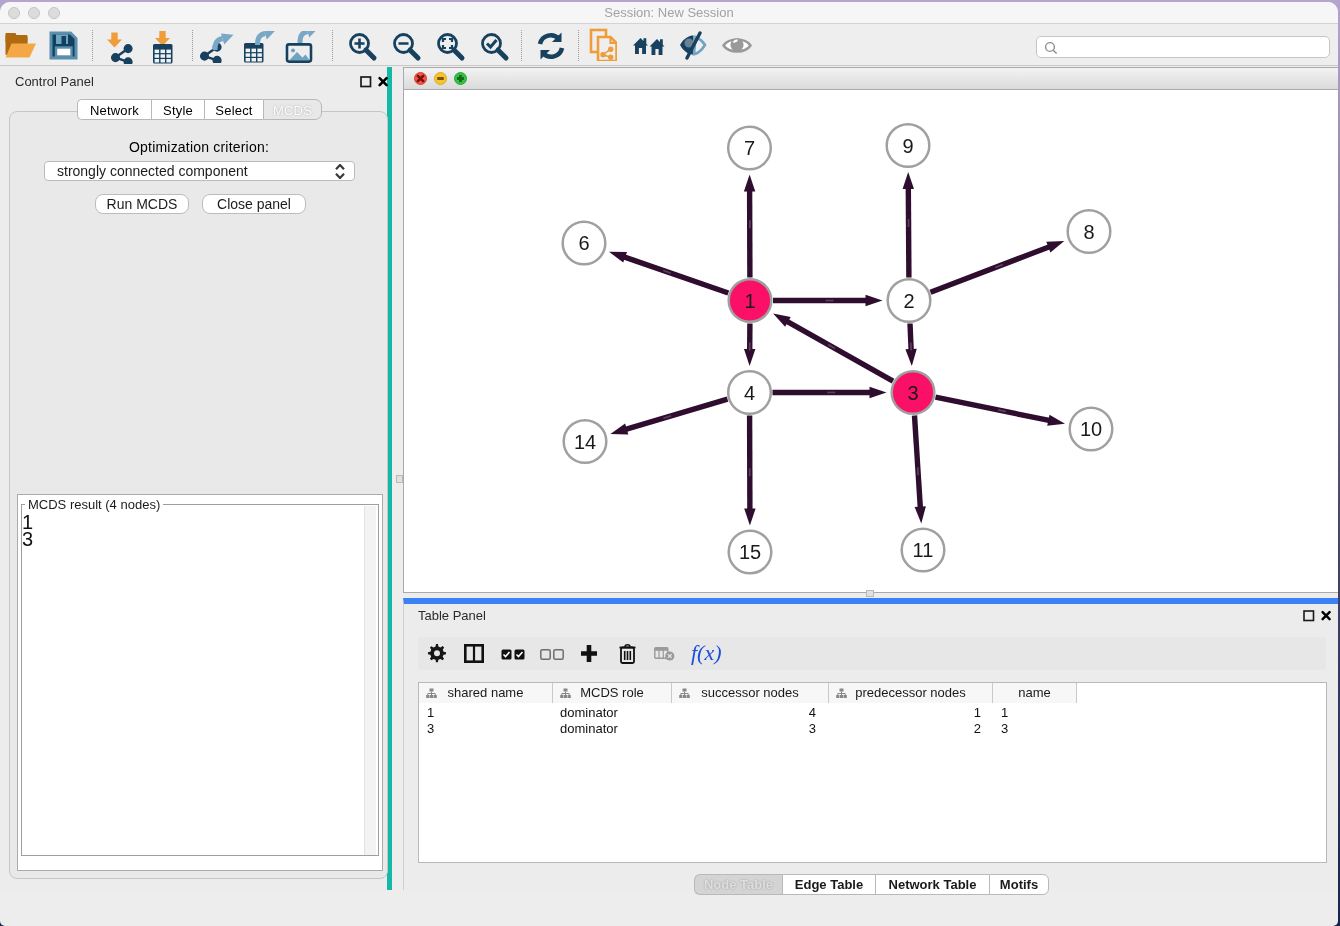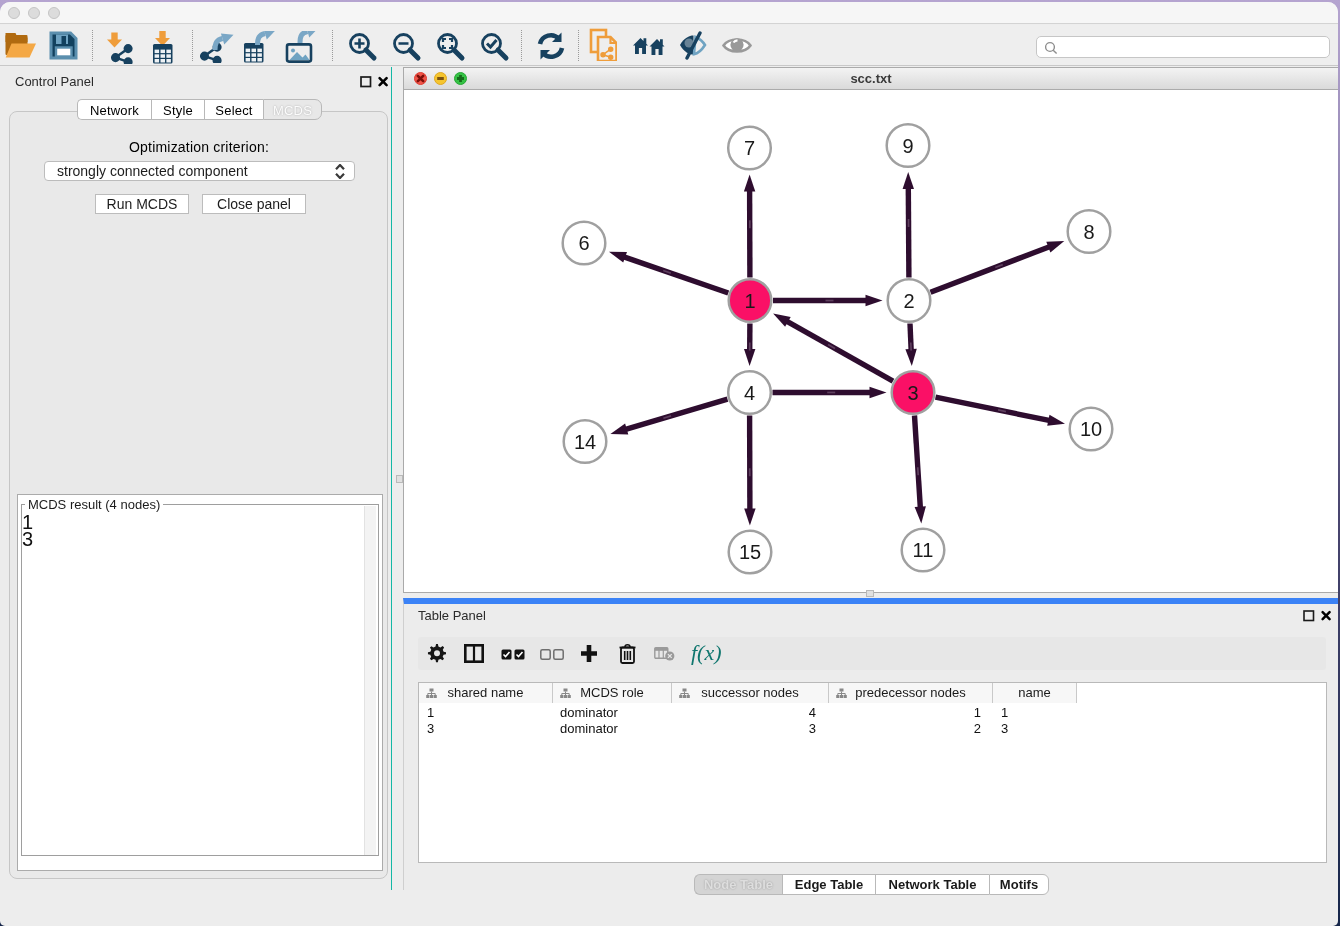--- a/index.html
+++ b/index.html
@@ -5,31 +5,31 @@
 html,body{width:1340px;height:926px;overflow:hidden}
 body{transform:translateZ(0);font-family:"Liberation Sans",sans-serif;background:linear-gradient(180deg,#b5a4d0 0%,#9287b2 22%,#4a4670 55%,#16264a 100%);position:relative}
 #win{position:absolute;left:0;top:2px;width:1338px;height:924px;background:#ededed;border-radius:10px 10px 5px 5px;overflow:hidden}
 #titlebar{position:absolute;left:0;top:0;width:100%;height:22px;background:#f6f6f6;border-bottom:1px solid #d3d3d3}
 .tl{position:absolute;top:5px;width:12px;height:12px;border-radius:50%;background:#dcdcdc;border:1px solid #c4c4c4}
 #wtitle{position:absolute;top:3px;left:0;width:100%;text-align:center;font-size:13px;color:#a2a2a2}
 #toolbar{position:absolute;left:0;top:23px;width:100%;height:41px;background:#eeeeee;border-bottom:1px solid #c8c8c8}
 .sep{position:absolute;top:5px;height:31px;border-left:1px dotted #9a9a9a}
 .ticon{position:absolute}
 #search{position:absolute;left:1036px;top:11px;width:294px;height:22px;background:#fff;border:1px solid #c6c6c6;border-radius:5px}
-#cpanel{position:absolute;left:0;top:65px;width:392px;height:823px;background:#ececec;border-right:1px solid #14b8a6}
+#cpanel{position:absolute;left:0;top:65px;width:392px;height:823px;background:#ececec;border-right:5px solid #14b8a6}
 #cptitle{position:absolute;left:15px;top:7px;font-size:13px;color:#2b2b2b}
 #cpgroup{position:absolute;left:9px;top:44px;width:379px;height:768px;border:1px solid #c6c6c6;border-radius:8px;background:#e9e9e9}
 .tab{position:absolute;top:32px;height:21px;font-size:13px;color:#000;letter-spacing:0.2px;text-align:center;line-height:21px;background:#fff;border:1px solid #b8b8b8;border-right:none}
 #tabN{left:77px;width:74px;border-radius:5px 0 0 5px}
 #tabSt{left:151px;width:53px}
 #tabSe{left:204px;width:59px}
 #tabM{left:263px;width:59px;background:#e8e8e8;border-right:1px solid #b8b8b8;border-radius:0 7px 7px 0;color:#fcfcfc;text-shadow:0 0 2px #a8a8a8}
 #optlabel{position:absolute;left:0;top:72px;width:398px;text-align:center;font-size:14px;color:#000;letter-spacing:0.2px}
 #selbox{position:absolute;left:44px;top:94px;width:311px;height:20px;background:#fff;border:1px solid #bcbcbc;border-radius:4px;font-size:14px;color:#1c1c1c;line-height:18px;padding-left:12px}
-.btn{position:absolute;top:127px;height:20px;background:#fff;border:1px solid #bcbcbc;border-radius:0;font-size:14px;color:#1c1c1c;text-align:center;line-height:18px}
+.btn{position:absolute;top:127px;height:20px;background:#fff;border:1px solid #bcbcbc;border-radius:8px;font-size:14px;color:#1c1c1c;text-align:center;line-height:18px}
 #runbtn{left:95px;width:94px}
 #closebtn{left:202px;width:104px}
 #mcdsbox{position:absolute;left:17px;top:427px;width:366px;height:377px;background:#fff;border:1px solid #ababab}
 #fieldset{position:absolute;left:3px;top:9px;width:358px;height:352px;border:1px solid #9e9e9e}
 #legend{position:absolute;left:3px;top:-8px;background:#fff;font-size:13px;color:#1c1c1c;padding:0 3px}
 #mcdstext{position:absolute;left:4px;top:19px;font-size:20px;color:#111;line-height:16.5px}
 #mcdsscroll{position:absolute;right:6px;top:11px;width:12px;height:349px;background:#f3f3f3;border-left:1px solid #e2e2e2}
 #vdiv{position:absolute;left:392px;top:65px;width:11px;height:823px;background:#ededed}
 #vhandle{position:absolute;left:4px;top:408px;width:7px;height:8px;background:#e0e0e0;border:1px solid #b9b9b9}
 #netwin{position:absolute;left:403px;top:65px;width:935px;height:526px;border:1px solid #aaaaaa;border-right:none;background:#fff}
@@ -49,20 +49,21 @@
 #statusbar{position:absolute;left:0;top:887px;width:100%;height:37px;background:#ececec;border-top:1px solid #c2c2c2}
 #leftbtn{position:absolute;left:10px;top:8px;width:29px;height:26px;background:#fdfdfd;border:1px solid #b5b5b5;border-radius:4px}
 #membtn{position:absolute;left:1254px;top:9px;width:74px;height:23px;background:#fbfbfb;border:1px solid #b5b5b5;font-size:12px;color:#1a1a1a;text-align:center;line-height:21px}
 </style></head>
 <body>
 <div id="win">
   <div id="titlebar">
     <div class="tl" style="left:8px"></div>
       <div class="tl" style="left:28px"></div>
       <div class="tl" style="left:48px"></div>
+    <div id="wtitle">Session: New Session</div>
   </div>
   <div id="toolbar">
     <svg class="ticon" style="left:4px;top:6px" width="34" height="29" viewBox="0 0 34 29">
         <path d="M1.5 2 L11.5 2 L13.5 6.5 L23.5 6.5 L23.5 11 L1.5 11 Z" fill="#b06a10"></path>
         <rect x="1.5" y="4" width="22" height="20" rx="1" fill="#b06a10"></rect>
         <path d="M7.5 12.5 L32 12.5 L25.5 26.5 L1.7 26.5 Z" fill="#f4a845"></path>
       </svg>
       <svg class="ticon" style="left:49px;top:6px" width="29" height="29" viewBox="0 0 29 29">
         <path d="M2 2 L21.5 2 L27 7.5 L27 27 L2 27 Z" fill="#12415e" stroke="#5b8fae" stroke-width="3"></path>
         <rect x="7" y="3.5" width="12" height="9.5" fill="#6fa3c2"></rect>
@@ -234,21 +235,20 @@
       <div class="mtl" style="left:30px;background:#f5c52e;border:1px solid #e0a821">
           <svg style="display:block" width="11" height="11" viewBox="0 0 11 11">
             <line x1="2.2" y1="5.5" x2="8.8" y2="5.5" stroke="#7a5210" stroke-width="2.8"></line>
           </svg>
         </div>
       <div class="mtl" style="left:50px;background:#35c244;border:1px solid #25a834">
           <svg style="display:block" width="11" height="11" viewBox="0 0 11 11">
             <path d="M5.5 2 L5.5 9 M2 5.5 L9 5.5" stroke="#156b1a" stroke-width="2.8"></path>
           </svg>
         </div>
-      <div id="netname">scc.txt</div>
     </div>
   </div>
   <svg width="935" height="502" style="position:absolute;left:403px;top:88px" font-family="&quot;Liberation Sans&quot;,sans-serif">
       <line x1="346.9" y1="187.5" x2="346.6" y2="99.5" stroke="#2e0d2f" stroke-width="5.4"></line>
       <polygon points="346.6,84.5 352.3,101.5 340.9,101.5" fill="#2e0d2f"></polygon>
       <rect x="342.8" y="133.4" width="8" height="1.7" fill="#5e3f5e" transform="rotate(-90.2 346.8 134.2)"></rect>
       <line x1="325.3" y1="203.0" x2="220.2" y2="166.6" stroke="#2e0d2f" stroke-width="5.4"></line>
       <polygon points="206.0,161.7 224.0,161.9 220.2,172.6" fill="#2e0d2f"></polygon>
       <rect x="260.0" y="180.9" width="8" height="1.7" fill="#5e3f5e" transform="rotate(-160.9 264.0 181.8)"></rect>
       <line x1="370.0" y1="210.5" x2="464.5" y2="210.5" stroke="#2e0d2f" stroke-width="5.4"></line>
@@ -357,21 +357,21 @@
           <line x1="11.3" y1="8" x2="11.3" y2="17" stroke="#111" stroke-width="1.6"></line>
         </svg>
         <svg style="position:absolute;left:236px;top:10px" width="21" height="14" viewBox="0 0 21 14">
           <rect x="0.8" y="0.8" width="13" height="10.5" rx="1" fill="none" stroke="#9a9a9a" stroke-width="1.4"></rect>
           <rect x="0.8" y="0.8" width="13" height="3" fill="#9a9a9a"></rect>
           <line x1="5" y1="1" x2="5" y2="11" stroke="#9a9a9a" stroke-width="1.2"></line>
           <line x1="9.3" y1="1" x2="9.3" y2="11" stroke="#9a9a9a" stroke-width="1.2"></line>
           <circle cx="15.8" cy="9" r="4.6" fill="#9a9a9a"></circle>
           <path d="M13.9 7.1 L17.7 10.9 M17.7 7.1 L13.9 10.9" stroke="#e7e7e7" stroke-width="1.3"></path>
         </svg>
-        <div style="position:absolute;left:273px;top:3px;font-family:'Liberation Serif',serif;font-style:italic;font-size:22px;color:#0f766e">f(x)</div>
+        <div style="position:absolute;left:273px;top:3px;font-family:'Liberation Serif',serif;font-style:italic;font-size:22px;color:#1d4ed8">f(x)</div>
       </div>
     <div id="ttable">
       <div class="hcell" style="left:0px;width:134px"><svg width="11" height="11" viewBox="0 0 11 11" style="position:absolute;left:7px;top:5px">
             <rect x="3.5" y="0.5" width="4" height="3" fill="#888"></rect>
             <rect x="0.2" y="7" width="3.2" height="3" fill="#888"></rect>
             <rect x="3.9" y="7" width="3.2" height="3" fill="#888"></rect>
             <rect x="7.6" y="7" width="3.2" height="3" fill="#888"></rect>
             <path d="M5.5 3.5 L5.5 5.5 M1.8 7 L1.8 5.5 L9.2 5.5 L9.2 7 M5.5 5.5 L5.5 7" fill="none" stroke="#888" stroke-width="1"></path>
           </svg><span class="hlab">shared name</span></div>
         <div class="hcell" style="left:134px;width:119px"><svg width="11" height="11" viewBox="0 0 11 11" style="position:absolute;left:7px;top:5px">

